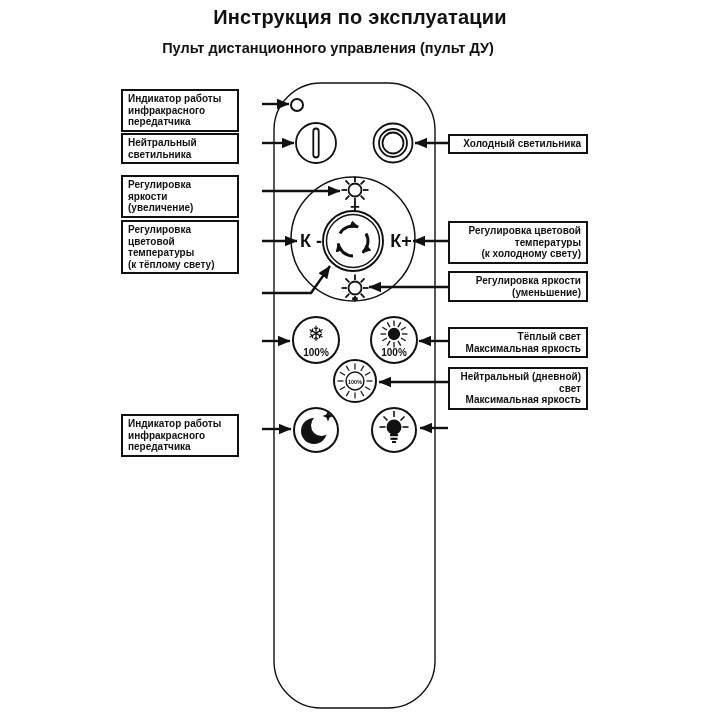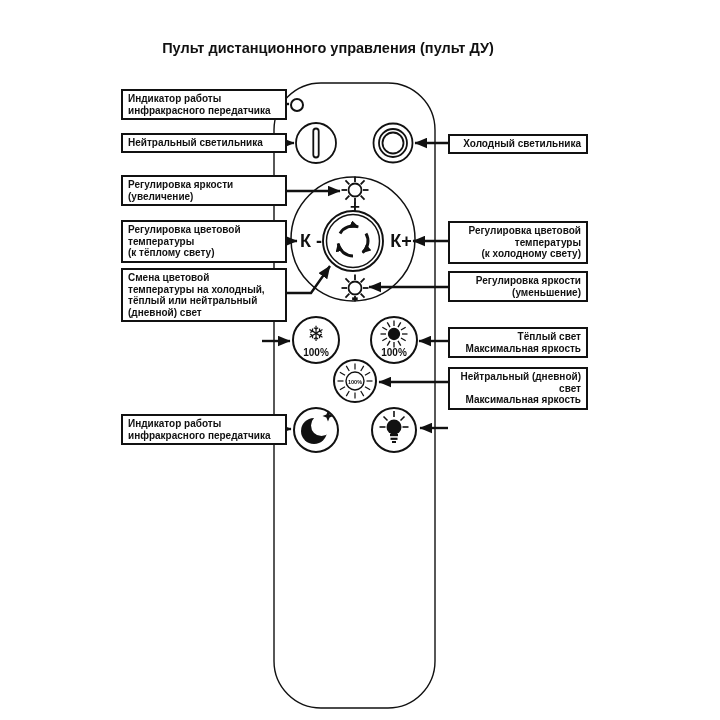--- a/index.html
+++ b/index.html
@@ -5,30 +5,31 @@
   html,body{margin:0;padding:0;background:#fff;}
   .stage{position:relative;width:720px;height:720px;background:#fff;overflow:hidden;
          font-family:"Liberation Sans",sans-serif;color:#111;}
   .title{position:absolute;top:6px;left:0;width:720px;text-align:center;
          font-size:20px;font-weight:700;letter-spacing:.2px;}
   .subtitle{position:absolute;top:40px;left:0;width:656px;text-align:center;
          font-size:14.5px;font-weight:700;}
   .box{position:absolute;border:2px solid #111;background:#fff;box-sizing:border-box;
        font-size:10px;line-height:11.5px;font-weight:700;padding:2px 5px;
        white-space:pre-line;display:flex;align-items:center;}
-  .box.left{left:121px;width:166px;}
+  .box.left{left:121px;width:118px;}
   .box.right{left:448px;width:140px;justify-content:flex-end;text-align:right;}
   svg text{font-family:"Liberation Sans",sans-serif;font-weight:700;fill:#111;}
   svg .snow{font-family:"DejaVu Sans",sans-serif;}
 </style>
 </head>
 <body>
 
 <div class="stage">
 
+  <div class="title">Инструкция по эксплуатации</div>
   <div class="subtitle">Пульт дистанционного управления (пульт ДУ)</div>
 
   <svg width="720" height="720" viewBox="0 0 720 720" style="position:absolute;left:0;top:0;">
     <defs>
       <marker id="ah" viewBox="0 0 12 10" refX="11.5" refY="5" markerWidth="13" markerHeight="11" markerUnits="userSpaceOnUse" orient="auto">
           <path d="M0,0 L12,5 L0,10 Z" fill="#111"></path>
         </marker>
       <marker id="ah2" viewBox="0 0 9 8" refX="8" refY="4" markerWidth="9" markerHeight="8" markerUnits="userSpaceOnUse" orient="auto">
           <path d="M0,0 L9,4 L0,8 Z" fill="#111"></path>
         </marker>
@@ -180,24 +181,20 @@
   </svg>
 
   <div class="box left" style="top:89px">Индикатор работы
 инфракрасного передатчика</div>
   <div class="box left" style="top:133px">Нейтральный светильника</div>
   <div class="box left" style="top:175px">Регулировка яркости
 (увеличение)</div>
   <div class="box left" style="top:220px">Регулировка цветовой
 температуры
 (к тёплому свету)</div>
-  <div class="box left" style="top:268px">Смена цветовой
-температуры на холодный,
-тёплый или нейтральный
-(дневной) свет</div>
   <div class="box left" style="top:414px">Индикатор работы
 инфракрасного передатчика</div>
 
   <div class="box right" style="top:134px">Холодный светильника</div>
   <div class="box right" style="top:221px">Регулировка цветовой
 температуры
 (к холодному свету)</div>
   <div class="box right" style="top:271px">Регулировка яркости
 (уменьшение)</div>
   <div class="box right" style="top:327px">Тёплый свет

